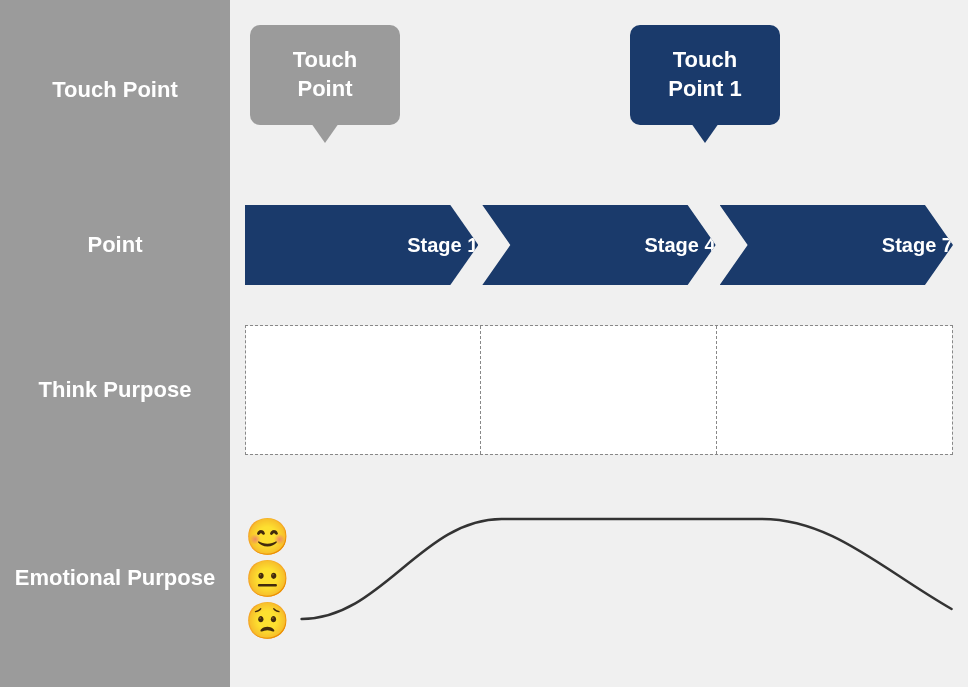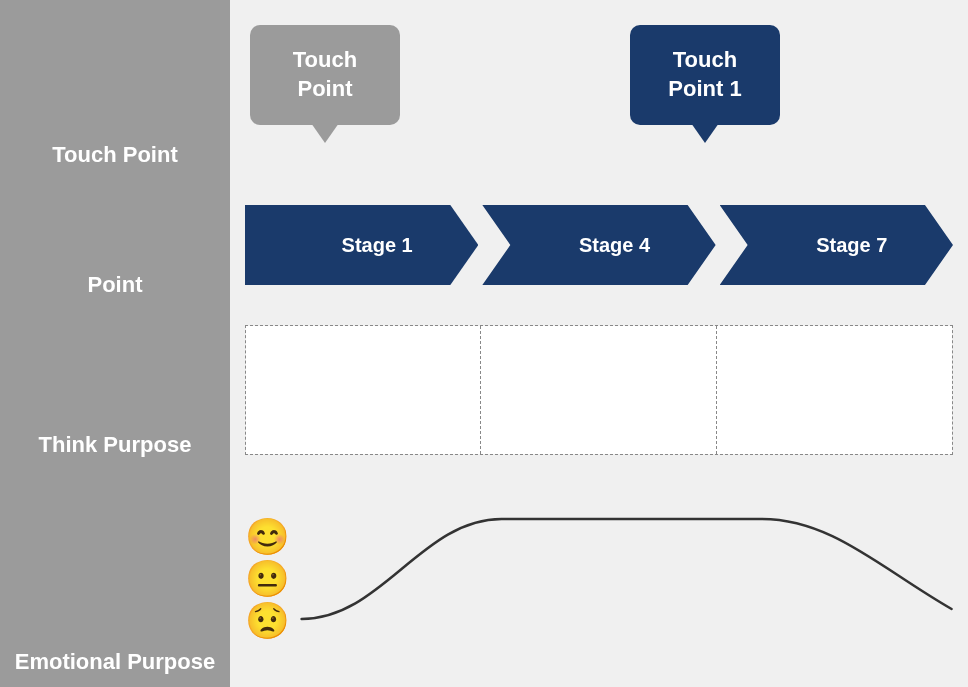--- a/index.html
+++ b/index.html
@@ -16,21 +16,21 @@
       grid-template-columns: 230px 1fr;
       grid-template-rows: 180px 130px 160px 217px;
       width: 968px;
       height: 687px;
     }
 
     
     .label-cell {
       background: #9b9b9b;
       display: flex;
-      align-items: flex-end;
+      align-items: center;
       justify-content: center;
       padding: 10px;
     }
     .label-cell span {
       color: #ffffff;
       font-size: 22px;
       font-weight: 600;
       text-align: center;
       line-height: 1.3;
     }
@@ -102,21 +102,21 @@
       align-items: center;
       gap: 0px;
       padding: 20px 15px;
     }
 
     
     .chevron {
       position: relative;
       display: flex;
       align-items: center;
-      justify-content: center;
+      justify-content: flex-end;
       height: 80px;
       background: #1a3a6b;
       color: #fff;
       font-size: 20px;
       font-weight: 700;
       text-align: center;
       flex: 1;
       margin-right: 4px;
       clip-path: polygon(0% 0%, 88% 0%, 100% 50%, 88% 100%, 0% 100%, 12% 50%);
       padding-left: 31px;

